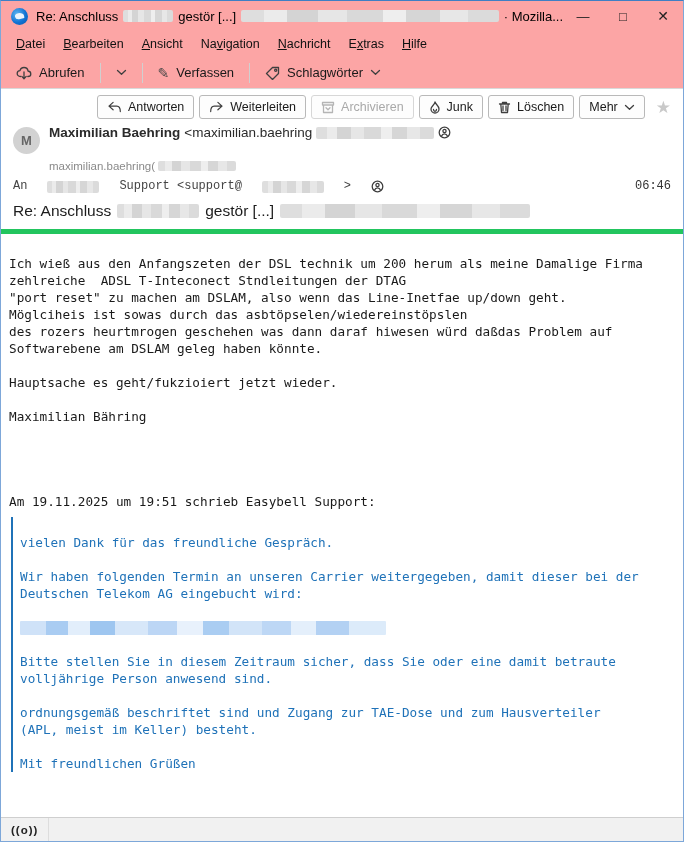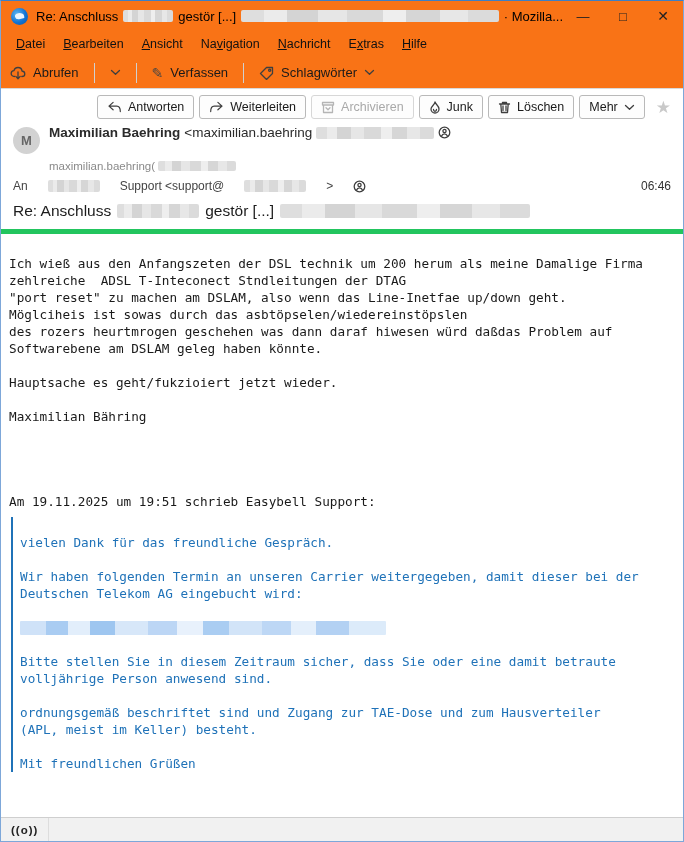--- a/index.html
+++ b/index.html
@@ -1,19 +1,19 @@
 <!DOCTYPE html>
 <html style="--quote-blue: #1f72b8;"><head>
 <meta charset="utf-8">
 <style>
   * { margin:0; padding:0; box-sizing:border-box; }
   html,body { background:#e8e8e8; }
   body { font-family:"Liberation Sans", sans-serif; }
   .window {
-    width:684px; height:842px; background:#f97316;
+    width:684px; height:842px; background:#fca5a5;
     border:1px solid #7da7d9; border-top:1px solid #3f7fc4;
     display:flex; flex-direction:column; overflow:hidden;
     position:relative; margin:0 auto;
   }
   
   .titlebar { height:30px; display:flex; align-items:center; padding-left:10px; flex:0 0 auto; font-size:13px; color:#000; }
   .tb-icon { width:17px; height:17px; border-radius:50%;
     background:radial-gradient(circle at 35% 35%, #5db4f0 0%, #1173d4 55%, #0a57a8 100%);
     position:relative; margin-right:8px; flex:0 0 auto; }
   .tb-icon::after { content:""; position:absolute; left:4px; top:5px; width:9px; height:6px;
@@ -22,39 +22,39 @@
   .redact { display:inline-block; height:12px; border-radius:2px;
     background:linear-gradient(90deg,#dedede 0 9%,#ebebeb 9% 18%,#d4d4d4 18% 30%,#e6e6e6 30% 41%,#d9d9d9 41% 55%,#eeeeee 55% 64%,#d6d6d6 64% 77%,#e7e7e7 77% 88%,#dbdbdb 88% 100%); }
   .win-controls { display:flex; flex:0 0 auto; }
   .win-btn { width:40px; height:29px; display:flex; align-items:center; justify-content:center; font-size:13px; color:#222; cursor:default; }
   .win-btn.close { font-size:14px; }
   
   .menubar { height:26px; display:flex; align-items:center; padding-left:6px; font-size:12.5px; color:#111; flex:0 0 auto; }
   .menu-item { padding:3px 9px; cursor:default; }
   .mn { text-decoration:underline; }
   
-  .toolbar { height:32px; display:flex; align-items:center; padding-left:0; gap:2px; border-bottom:1px solid #d9d9d9; flex:0 0 auto; font-size:13px; color:#1a1a1a; }
+  .toolbar { height:32px; display:flex; align-items:center; padding-left:6px; gap:2px; border-bottom:1px solid #d9d9d9; flex:0 0 auto; font-size:13px; color:#1a1a1a; }
   .tool-btn { display:flex; align-items:center; gap:7px; padding:5px 9px; border-radius:2px; cursor:default; }
   .tool-sep { width:1px; height:20px; background:#d0d0d0; margin:0 4px; }
   .pencil { font-size:14px; color:#444; transform:rotate(0deg); }
   
   .msg-header { flex:0 0 auto; padding:6px 8px 6px 10px; border-bottom:5px solid #22c55e; background:#fff; }
   .action-row { display:flex; justify-content:flex-end; align-items:center; gap:5px; margin-bottom:6px; }
   .act-btn { display:flex; align-items:center; gap:6px; border:1px solid #b9b9b9; border-radius:3px;
     background:#fdfdfd; padding:4px 9px; font-size:12.5px; color:#1a1a1a; cursor:default; white-space:nowrap; }
   .act-btn.disabled { color:#a9a9a9; border-color:#d7d7d7; }
   .act-btn.disabled svg { stroke:#b5b5b5; }
   .star { font-size:17px; color:#c9c9c9; padding:0 4px 0 6px; cursor:default; line-height:1; }
   .from-row { display:flex; align-items:flex-start; }
   .avatar { width:27px; height:27px; border-radius:50%; background:#d2d2d2; color:#666; font-size:13px; font-weight:bold;
     display:flex; align-items:center; justify-content:center; margin:2px 9px 0 2px; flex:0 0 auto; }
   .from-lines { flex:1 1 auto; min-width:0; }
   .from-main { font-size:13.5px; font-weight:600; color:#2b2b2b; display:flex; align-items:center; gap:4px; white-space:nowrap; }
   .from-sub { font-size:11.5px; color:#8a8a8a; margin-top:20px; display:flex; align-items:center; gap:3px; }
-  .to-row { display:flex; align-items:center; gap:20px; font-size:12px; color:#444; margin:7px 0 0 2px; }
+  .to-row { display:flex; align-items:flex-end; gap:20px; font-size:12px; color:#444; margin:7px 0 0 2px;font-family:Liberation Mono, monospace; }
   .to-time { margin-left:auto; color:#333; font-size:12px; padding-right:4px; }
   .subject-row { display:flex; align-items:center; gap:6px; font-size:15.5px; color:#1c1c1c; margin:9px 0 3px 2px; white-space:nowrap; }
   .contact-icon { flex:0 0 auto; }
   
   .msg-body { flex:1 1 auto; overflow:hidden; padding:21px 8px 17px 8px; background:#fff;
     font-family:"DejaVu Sans Mono", monospace; font-size:12.7px; color:#1a1a1a; }
   .bline { height:17px; line-height:17px; white-space:pre; }
   .quote { margin-top:7px; margin-left:2px; border-left:2px solid var(--quote-blue,#1f72b8); padding-left:7px; }
   .qline { height:17px; line-height:17px; white-space:pre; color:var(--quote-blue,#1f72b8); }
   .qline.redacted::before { content:""; display:inline-block; width:366px; height:14px; margin-top:2px; border-radius:1px;

